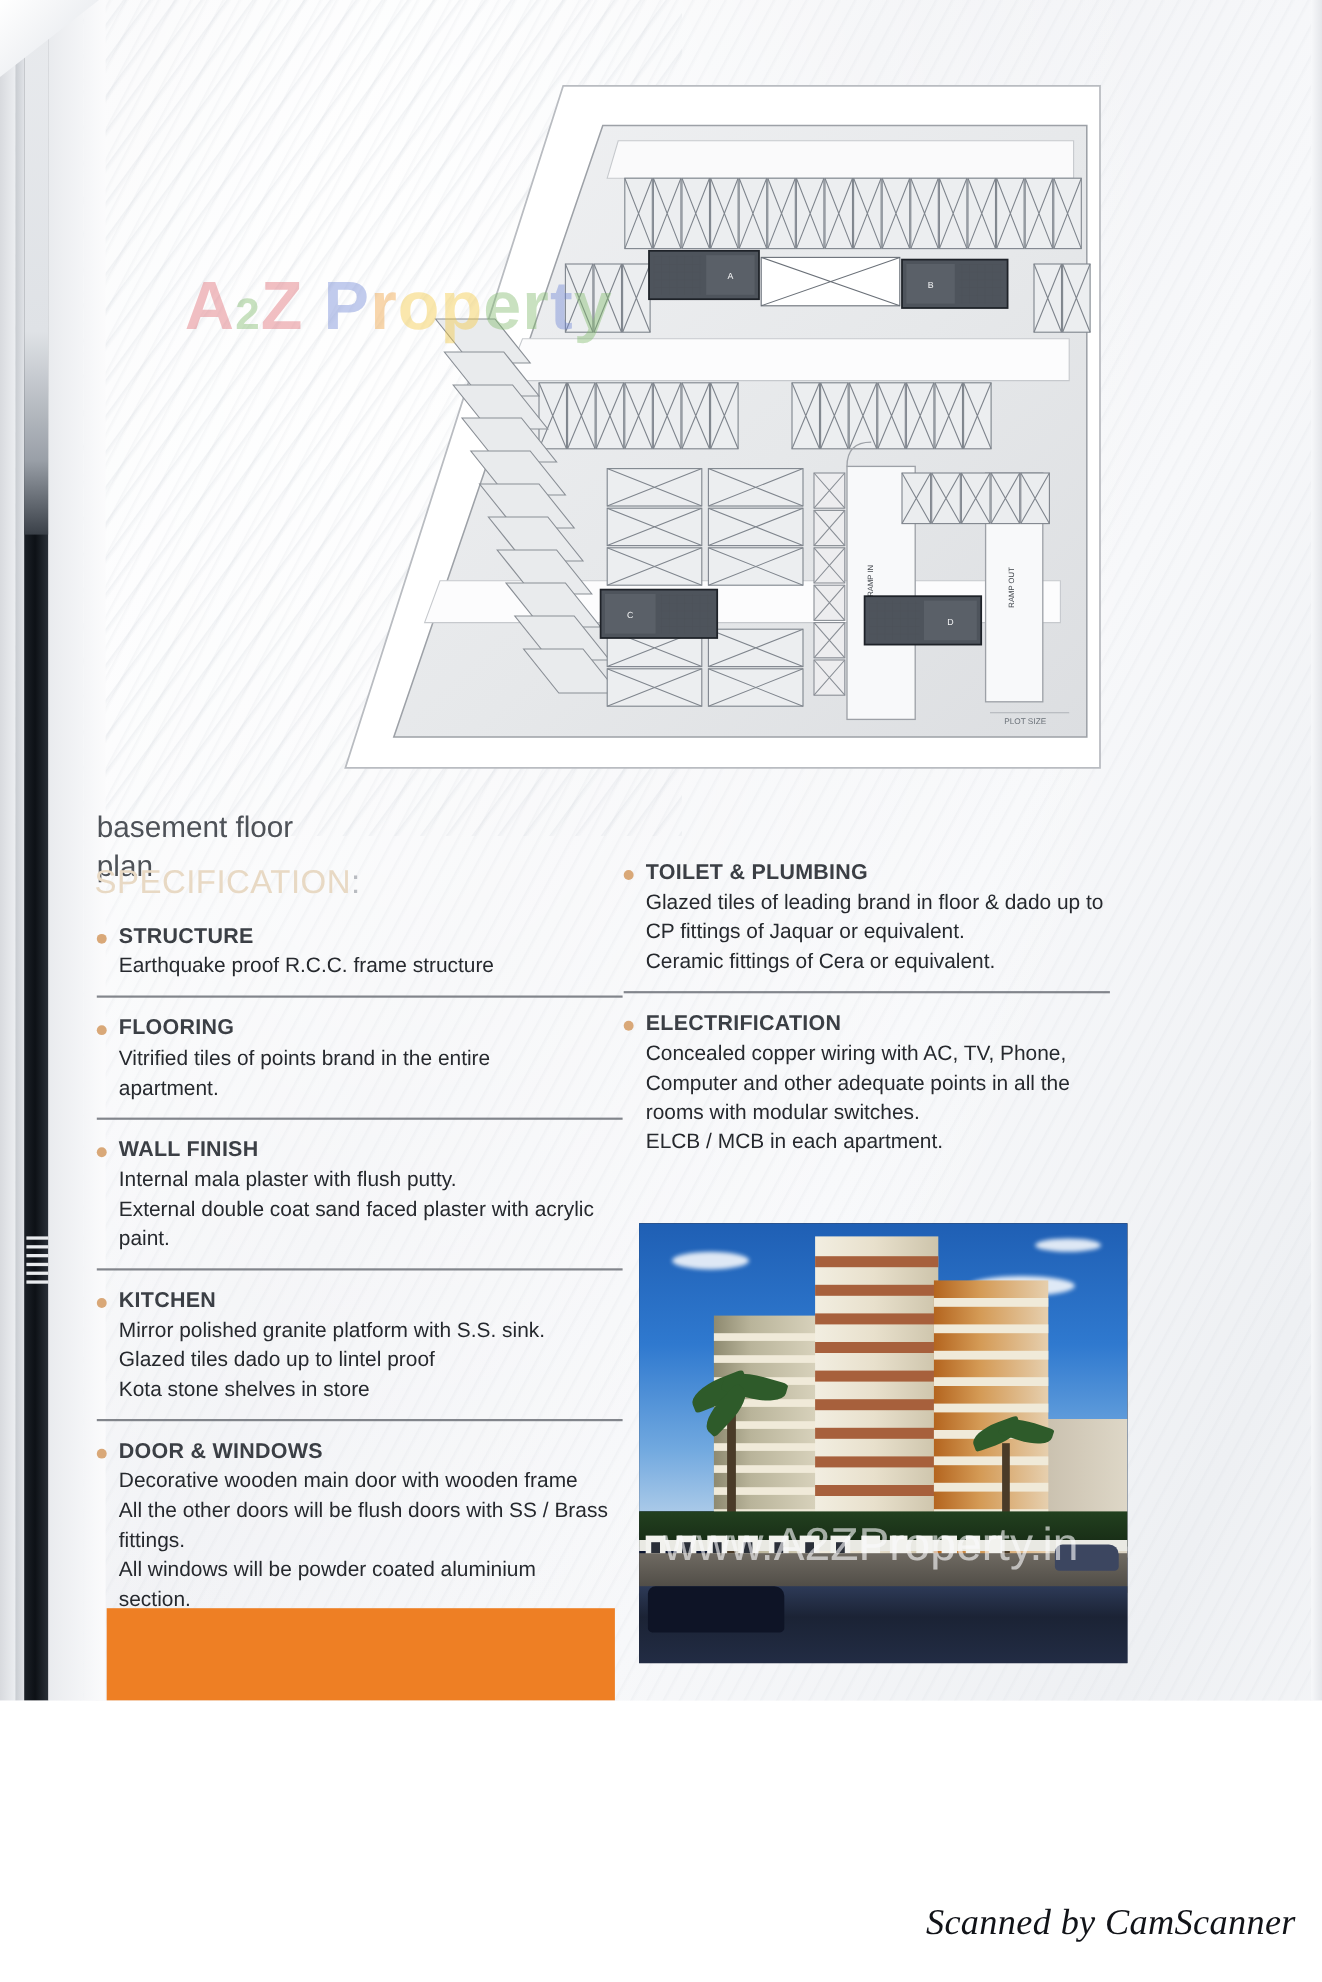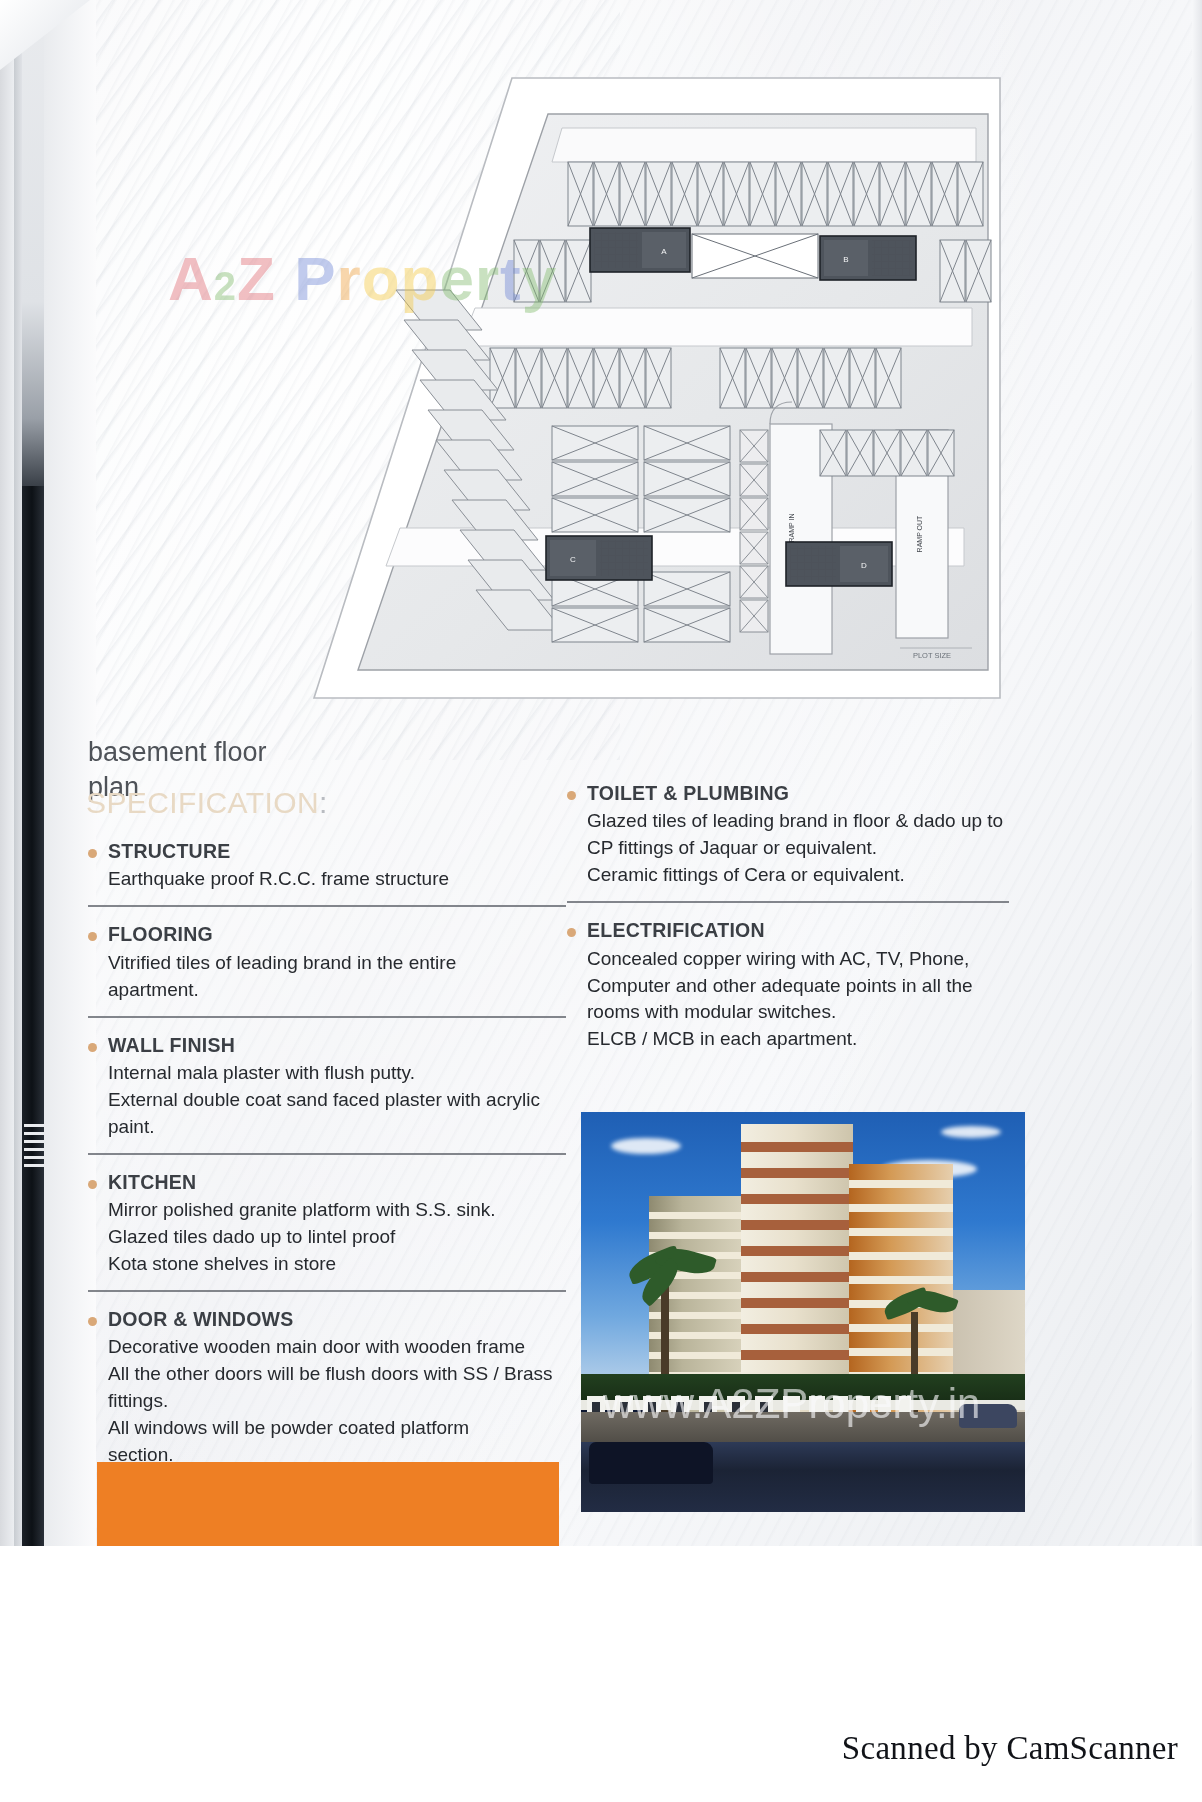--- a/index.html
+++ b/index.html
@@ -139,21 +139,21 @@
     background:#ee7f24;
   }
 
   
   #bottom-strip{
     position:absolute;left:0;top:1546px;width:1202px;height:256px;background:#ffffff;
   }
   #camscanner-footer{
     position:absolute;right:24px;top:1730px;
     font-family:"Liberation Serif", serif;font-size:33px;color:#111318;
-    letter-spacing:.3px;white-space:nowrap;
+    letter-spacing:.3px;white-space:nowrap;font-style:italic;
   }
   #right-page-edge{
     position:absolute;right:0;top:0;width:10px;height:1546px;
     background:linear-gradient(90deg,#f7f8fa,#e4e6ea);
   }
 </style>
 </head>
 <body>
 
 <div id="scan-page">
@@ -406,21 +406,21 @@
     <div class="spec-item">
       <span class="spec-bullet"></span>
       <p class="spec-title">STRUCTURE</p>
       <p class="spec-body">Earthquake proof R.C.C. frame structure</p>
     </div>
     <div class="spec-rule"></div>
 
     <div class="spec-item">
       <span class="spec-bullet"></span>
       <p class="spec-title">FLOORING</p>
-      <p class="spec-body">Vitrified tiles of leading brand in the entire</p>
+      <p class="spec-body">Vitrified tiles of points brand in the entire</p>
       <p class="spec-body">apartment.</p>
     </div>
     <div class="spec-rule"></div>
 
     <div class="spec-item">
       <span class="spec-bullet"></span>
       <p class="spec-title">WALL FINISH</p>
       <p class="spec-body">Internal mala plaster with flush putty.</p>
       <p class="spec-body">External double coat sand faced plaster with acrylic</p>
       <p class="spec-body">paint.</p>
@@ -435,21 +435,21 @@
       <p class="spec-body">Kota stone shelves in store</p>
     </div>
     <div class="spec-rule"></div>
 
     <div class="spec-item">
       <span class="spec-bullet"></span>
       <p class="spec-title">DOOR &amp; WINDOWS</p>
       <p class="spec-body">Decorative wooden main door with wooden frame</p>
       <p class="spec-body">All the other doors will be flush doors with SS / Brass</p>
       <p class="spec-body">fittings.</p>
-      <p class="spec-body">All windows will be powder coated platform</p>
+      <p class="spec-body">All windows will be powder coated aluminium</p>
       <p class="spec-body">section.</p>
     </div>
   </div>
 
   <div class="spec-col" id="spec-col-right">
 
     <div class="spec-item">
       <span class="spec-bullet"></span>
       <p class="spec-title">TOILET &amp; PLUMBING</p>
       <p class="spec-body">Glazed tiles of leading brand in floor &amp; dado up to</p>

